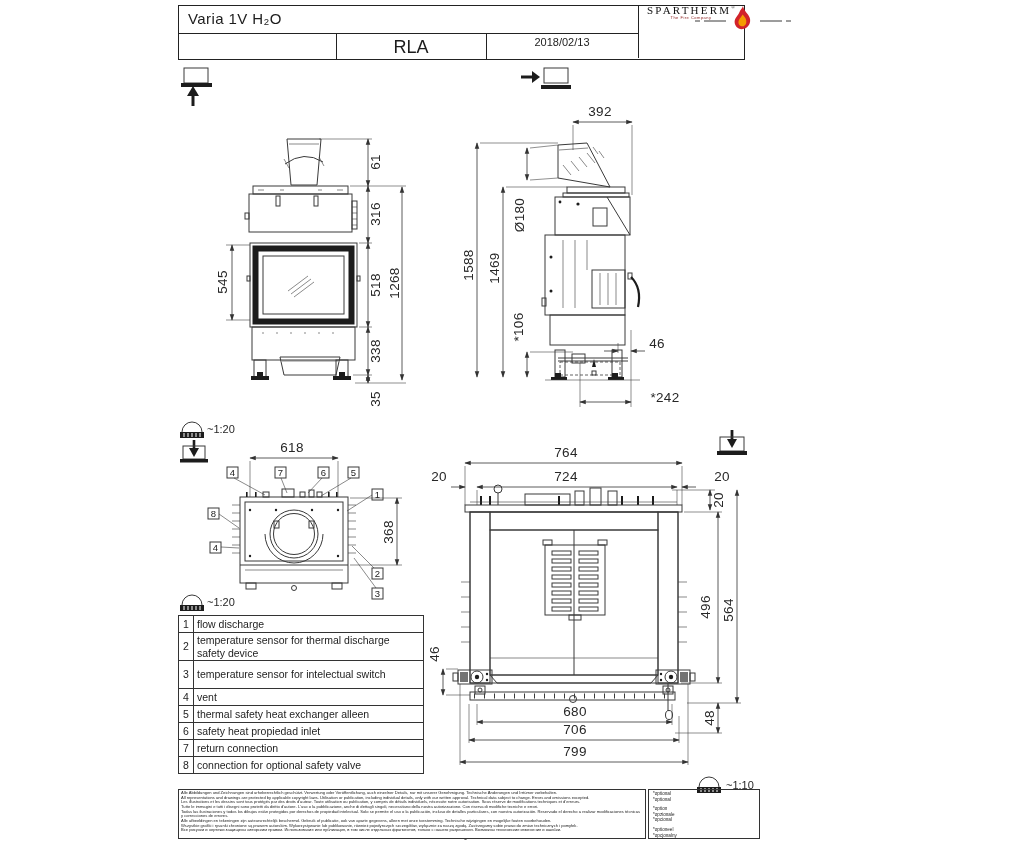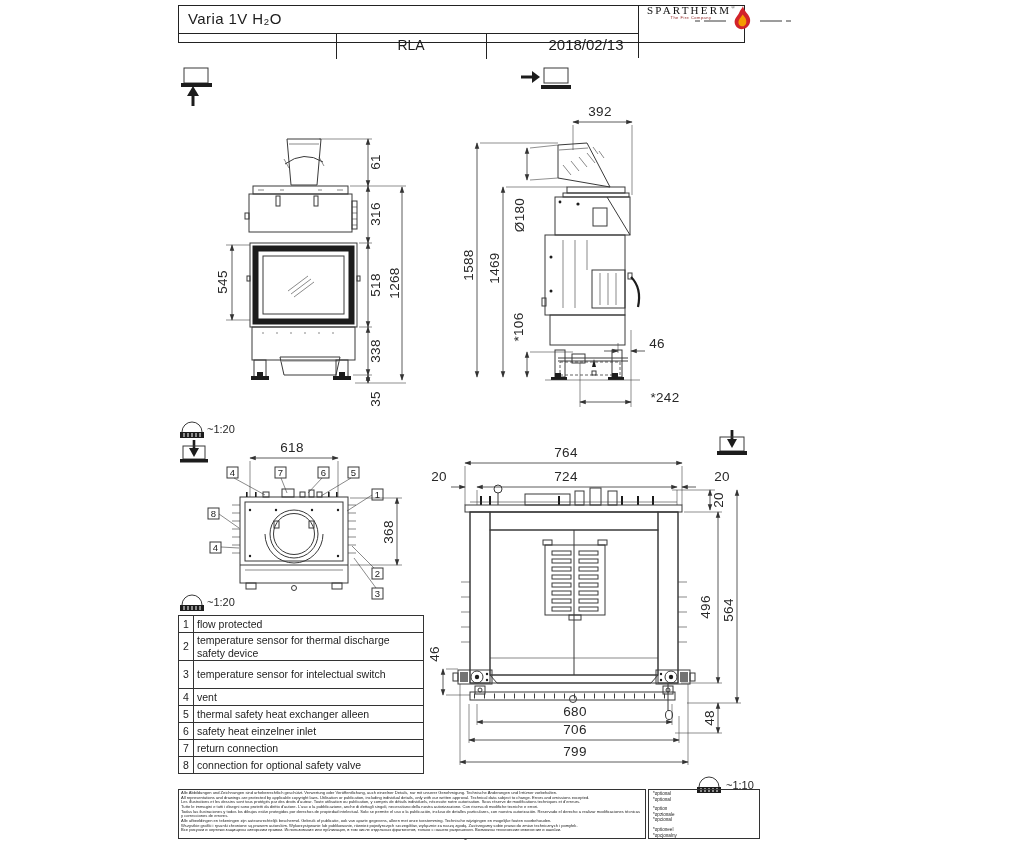--- a/index.html
+++ b/index.html
@@ -1,27 +1,27 @@
 <!DOCTYPE html>
 <html><head>
 <meta charset="utf-8">
 <style>
   html,body{margin:0;padding:0;background:#fff;}
   .canvas{position:relative;width:1024px;height:847px;background:#fff;overflow:hidden;
           font-family:"Liberation Sans",sans-serif;color:#222;}
   .abs{position:absolute;}
   
-  .tb{position:absolute;left:178px;top:5px;width:567px;height:38px;border:1.6px solid #222;box-sizing:border-box;}
+  .tb{position:absolute;left:178px;top:5px;width:567px;height:55px;border:1.6px solid #222;box-sizing:border-box;}
   .tb .hline{position:absolute;left:0;top:27px;width:459px;height:0;border-top:1.4px solid #222;}
   .tb .v1{position:absolute;left:157px;top:27px;height:26px;border-left:1.4px solid #222;}
   .tb .v2{position:absolute;left:307px;top:27px;height:26px;border-left:1.4px solid #222;}
   .tb .v3{position:absolute;left:459px;top:0;height:52px;border-left:1.4px solid #222;}
   .tb .product{position:absolute;left:9px;top:4px;font-size:15px;letter-spacing:.4px;color:#1c1c1c;}
-  .tb .author{position:absolute;left:157px;top:31px;width:150px;text-align:center;font-size:14px;color:#1c1c1c;}
-  .tb .date{position:absolute;left:307px;top:30px;width:152px;text-align:center;font-size:15px;color:#1c1c1c;margin-left:24px;}
+  .tb .author{position:absolute;left:157px;top:31px;width:150px;text-align:center;font-size:18px;color:#1c1c1c;}
+  .tb .date{position:absolute;left:307px;top:30px;width:152px;text-align:center;font-size:11px;color:#1c1c1c;}
   .logo{position:absolute;left:459px;top:0;width:106px;height:52px;text-align:center;}
   .logo .brand{font-family:"Liberation Serif",serif;font-size:11px;letter-spacing:2.2px;color:#111;margin-top:-2px;}
   .logo .reg{font-size:5px;vertical-align:super;letter-spacing:0;}
   .logo .tag{font-size:4px;color:#8a1a1a;letter-spacing:.5px;margin-top:-1px;}
   
   .legend{position:absolute;left:178px;top:615px;width:246px;border-collapse:collapse;table-layout:fixed;}
   .legend td{border:1.2px solid #333;font-size:10.5px;line-height:1.18;padding:0 3px;color:#1d1d1d;vertical-align:middle;}
   .legend td.n{width:14px;text-align:center;padding:0;}
   
   .fineprint{position:absolute;left:178px;top:789px;width:468px;height:50px;border:1.2px solid #333;box-sizing:border-box;
@@ -461,41 +461,41 @@
       <rect class="blk" x="0" y="12" width="24" height="6"></rect>
       <path d="M4,13 V17 M8,13 V17 M12,13 V17 M16,13 V17 M20,13 V17" stroke="#fff" stroke-width="1"></path>
     </g>
     <text class="ds" x="301" y="357">~1:10</text>
   </svg>
 
   <table class="legend">
     <tbody>
         <tr style="height:17px">
           <td class="n">1</td>
-          <td>flow protected</td>
+          <td>flow discharge</td>
         </tr>
     <tr style="height:28px">
           <td class="n">2</td>
           <td>temperature sensor for thermal discharge safety device</td>
         </tr>
     <tr style="height:28px">
           <td class="n">3</td>
           <td>temperature sensor for intelectual switch</td>
         </tr>
     <tr style="height:17px">
           <td class="n">4</td>
           <td>vent</td>
         </tr>
     <tr style="height:17px">
           <td class="n">5</td>
           <td>thermal safety heat exchanger alleen</td>
         </tr>
     <tr style="height:17px">
           <td class="n">6</td>
-          <td>safety heat einzelner inlet</td>
+          <td>safety heat propiedad inlet</td>
         </tr>
     <tr style="height:17px">
           <td class="n">7</td>
           <td>return connection</td>
         </tr>
     <tr style="height:17px">
           <td class="n">8</td>
           <td>connection for optional safety valve</td>
         </tr>
   </tbody>

